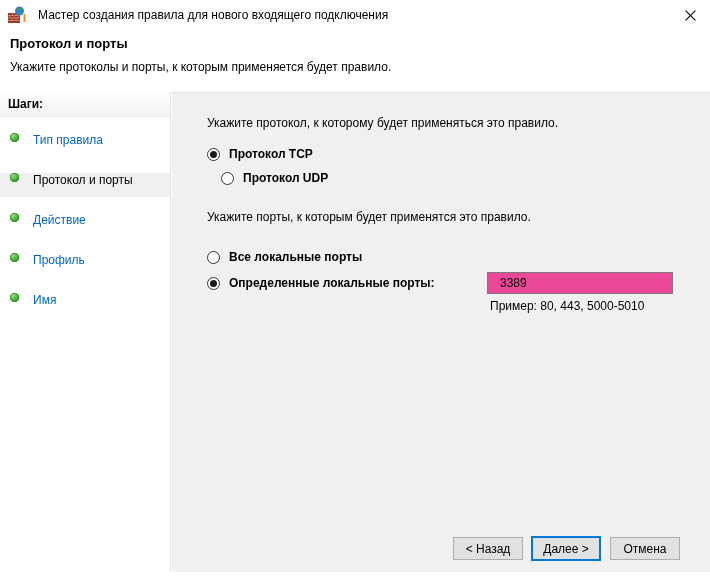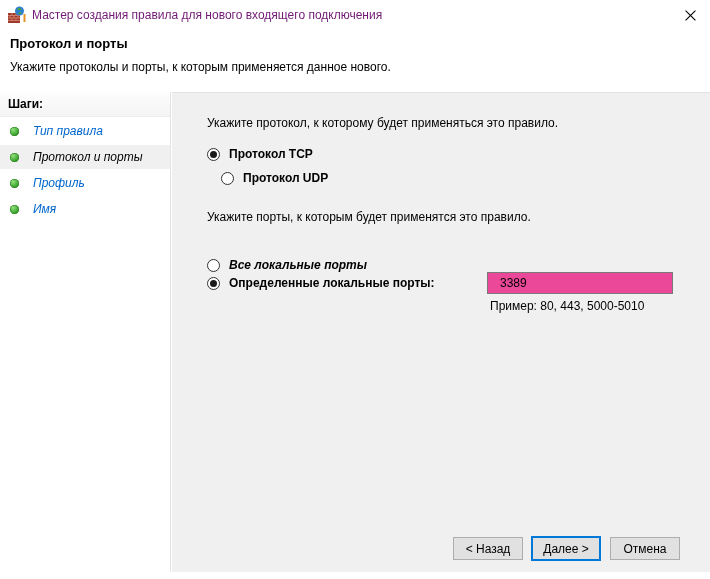--- a/index.html
+++ b/index.html
@@ -11,40 +11,40 @@
     font-size: 12px;
     color: #000;
     overflow: hidden;
   }
   
   .titlebar {
     position: absolute; left:0; top:0; width:710px; height:30px;
     background:#fff; display:flex; align-items:center;
   }
   .app-icon { margin-left:8px; width:18px; height:18px; flex:0 0 auto; }
-  .win-title { margin-left:6px; font-size:12px; color:#701a75; white-space:nowrap; }
+  .win-title { margin-left:12px; font-size:12px; color:#000000; white-space:nowrap; }
   .close-btn {
     position:absolute; right:8px; top:4px; width:24px; height:22px;
     display:flex; align-items:center; justify-content:center; cursor:pointer;
   }
   
   .header-title { position:absolute; left:10px; top:36px; font-weight:bold; font-size:13px; }
   .header-sub   { position:absolute; left:10px; top:60px; font-size:12px; }
   
   .sidebar {
     position:absolute; left:0; top:92px; width:171px; height:480px;
     background:#ffffff; border-right:1px solid #e3e3e3;
   }
   .steps-heading {
     height:25px; line-height:25px; padding-left:8px; font-weight:bold;
     background:linear-gradient(#fdfdfd,#f4f4f4); border-bottom:1px solid #ededed;
   }
   .step {
-    position:relative; height:24px; margin-top:2px;
-    display:flex; align-items:center; cursor:pointer;font-style:italic;
+    position:relative; height:24px; margin-top:16px;
+    display:flex; cursor:pointer;
   }
   .step.current { background:#f0f0f0; }
   .bullet {
     width:9px; height:9px; border-radius:50%; margin-left:10px; flex:0 0 auto;
     background:radial-gradient(circle at 35% 30%, #90e07c, #3da52f 60%, #237a18);
     box-shadow:0 0 0 0.5px #2c7d20 inset;
   }
   .step-label { margin-left:14px; color:#0066cc; }
   .step.current .step-label { color:#000; }
   .main-panel {
@@ -109,31 +109,35 @@
   <span class="win-title">Мастер создания правила для нового входящего подключения</span>
   <span class="close-btn">
     <svg viewBox="0 0 10 10" width="11" height="11">
       <line x1="0.5" y1="0.5" x2="9.5" y2="9.5" stroke="#000" stroke-width="1"></line>
       <line x1="9.5" y1="0.5" x2="0.5" y2="9.5" stroke="#000" stroke-width="1"></line>
     </svg>
   </span>
 </div>
 
 <div class="header-title">Протокол и порты</div>
-<div class="header-sub">Укажите протоколы и порты, к которым применяется данное нового.</div>
+<div class="header-sub">Укажите протоколы и порты, к которым применяется будет правило.</div>
 
 <div class="sidebar">
   <div class="steps-heading">Шаги:</div>
   <div class="step">
     <span class="bullet"></span>
     <span class="step-label">Тип правила</span>
   </div>
   <div class="step current">
     <span class="bullet"></span>
     <span class="step-label">Протокол и порты</span>
+  </div>
+  <div class="step">
+    <span class="bullet"></span>
+    <span class="step-label">Действие</span>
   </div>
   <div class="step">
     <span class="bullet"></span>
     <span class="step-label">Профиль</span>
   </div>
   <div class="step">
     <span class="bullet"></span>
     <span class="step-label">Имя</span>
   </div>
 </div>
@@ -146,21 +150,21 @@
   <span class="radio checked"></span>
   <span class="radio-label">Протокол TCP</span>
 </div>
 <div class="radio-row" style="left:221px; top:171px;">
   <span class="radio"></span>
   <span class="radio-label">Протокол UDP</span>
 </div>
 
 <div class="instruction" style="left:207px; top:210px;">Укажите порты, к которым будет применятся это правило.</div>
 
-<div class="radio-row" style="left:207px; top:258px;font-style:italic;">
+<div class="radio-row" style="left:207px; top:250px;">
   <span class="radio"></span>
   <span class="radio-label">Все локальные порты</span>
 </div>
 <div class="radio-row" style="left:207px; top:276px;justify-content:flex-end;">
   <span class="radio checked"></span>
   <span class="radio-label">Определенные локальные порты:</span>
 </div>
 
 <input class="port-input" type="text" value="3389" style="">
 <div class="hint">Пример: 80, 443, 5000-5010</div>

